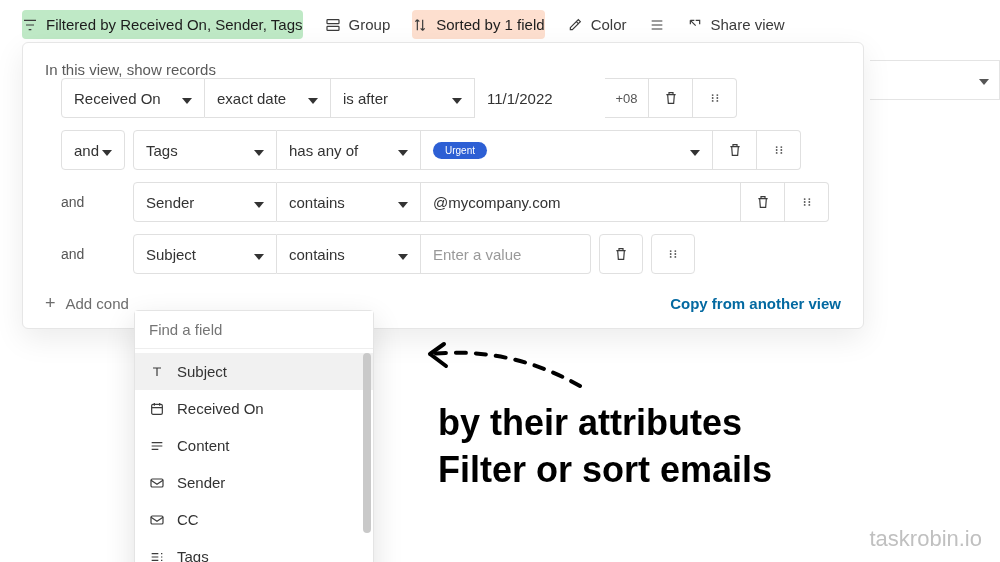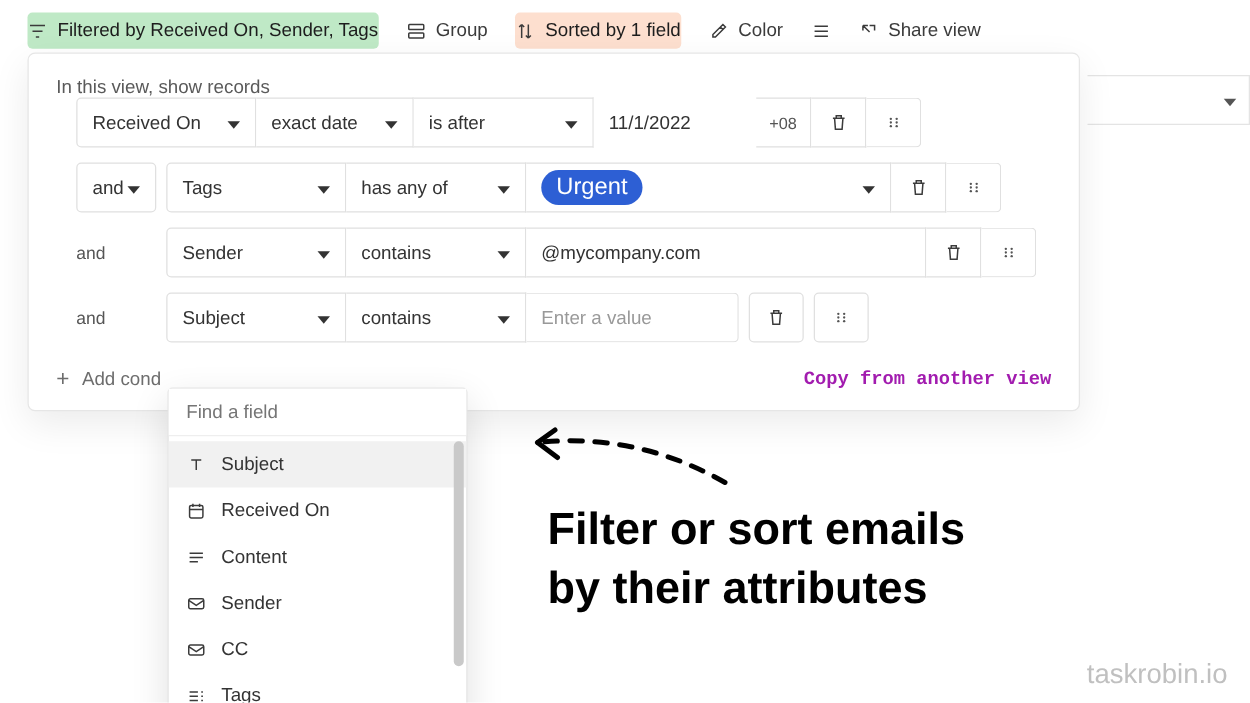--- a/index.html
+++ b/index.html
@@ -96,21 +96,21 @@
   .w-tz      { width: 44px; text-align: center; font-size: 13px; color: #555; justify-content: center; }
   .w-icon    { width: 44px; justify-content: center; padding: 0; }
   .w-value-short { width: 170px; color: #999; }
   .w-tagval  { width: 292px; }
   .caret { margin-left: auto; }
   .caret::after { content: ""; border-left: 5px solid transparent; border-right: 5px solid transparent; border-top: 6px solid #333; display: inline-block; }
 
   .tag-pill {
     background: #2d5fd4;
     color: #fff;
-    font-size: 19px;
+    font-size: 10px;
     padding: 3px 12px;
     border-radius: 14px;
   }
 
   .tight { display: inline-flex; gap: 8px; margin-left: 8px; }
   .tight .cell { border-radius: 4px; }
 
   
   .panel-footer {
     display: flex;
@@ -119,21 +119,21 @@
     margin-top: 20px;
     font-size: 15px;
   }
   .add-cond {
     color: #6d6d6d;
     display: inline-flex; align-items: center; gap: 10px;
     font-weight: 500;
     cursor: pointer;
   }
   .add-cond .plus { font-size: 18px; line-height: 1; }
-  .copy-link { color: #a21caf; font-weight: 600; cursor: pointer; font-family: Liberation Mono, monospace; }
+  .copy-link { color: #0369a1; font-weight: 600; cursor: pointer; }
 
   
   .field-dd {
     position: absolute;
     left: 134px;
     top: 310px;
     width: 240px;
     background: #fff;
     border: 1px solid #e4e4e4;
     border-radius: 4px;
@@ -458,17 +458,17 @@
   </div>
 
   <div class="dd-scroll"></div>
 </div>
 
 <svg class="arrow" viewBox="0 0 200 60">
   <path d="M180 50 Q110 10 30 18" stroke="#000" stroke-width="4" fill="none" stroke-dasharray="10 10" stroke-linecap="round"></path>
   <path d="M30 18 L44 8 M30 18 L46 30" stroke="#000" stroke-width="4" fill="none" stroke-linecap="round"></path>
 </svg>
 <div class="ann">
+  <div>by their attributes</div>
   <div>Filter or sort emails</div>
-  <div>by their attributes</div>
 </div>
 
 <div class="watermark">taskrobin.io</div>
 
 </body></html>

